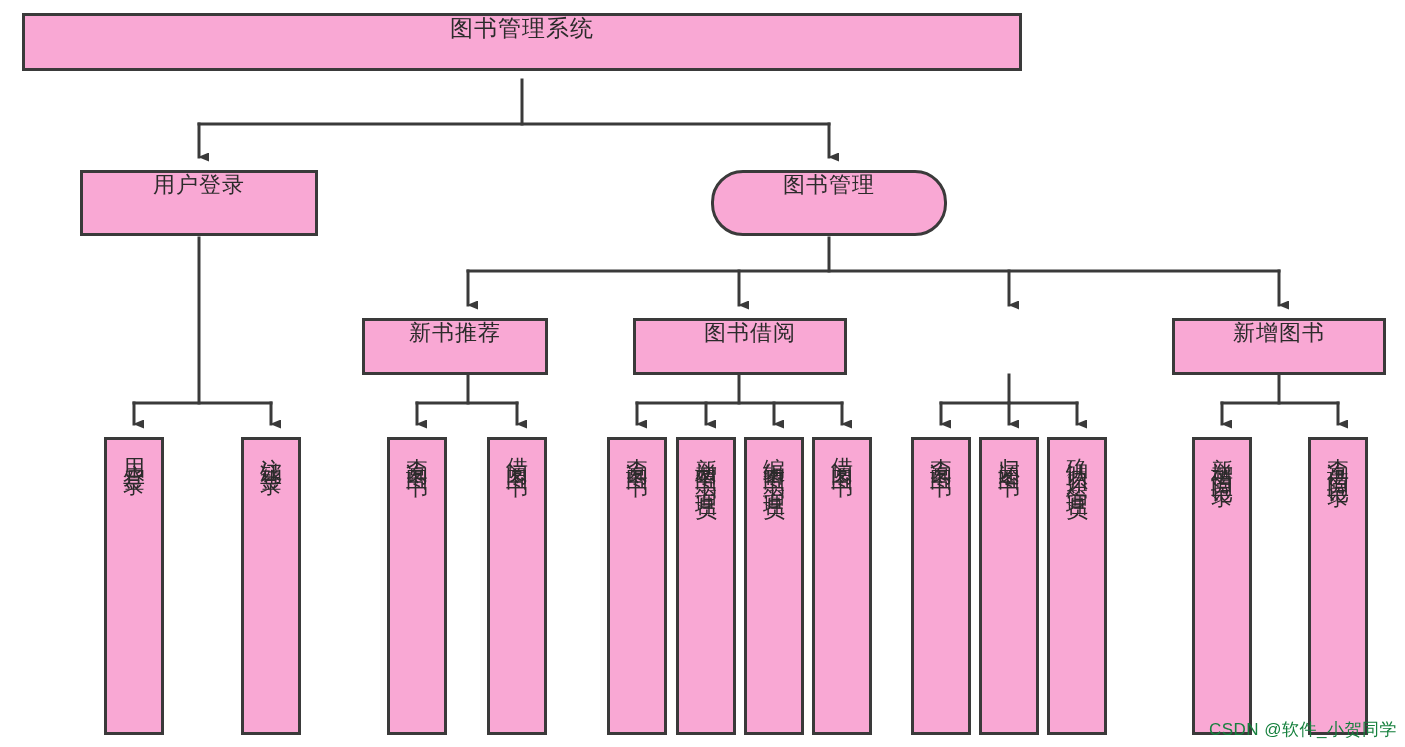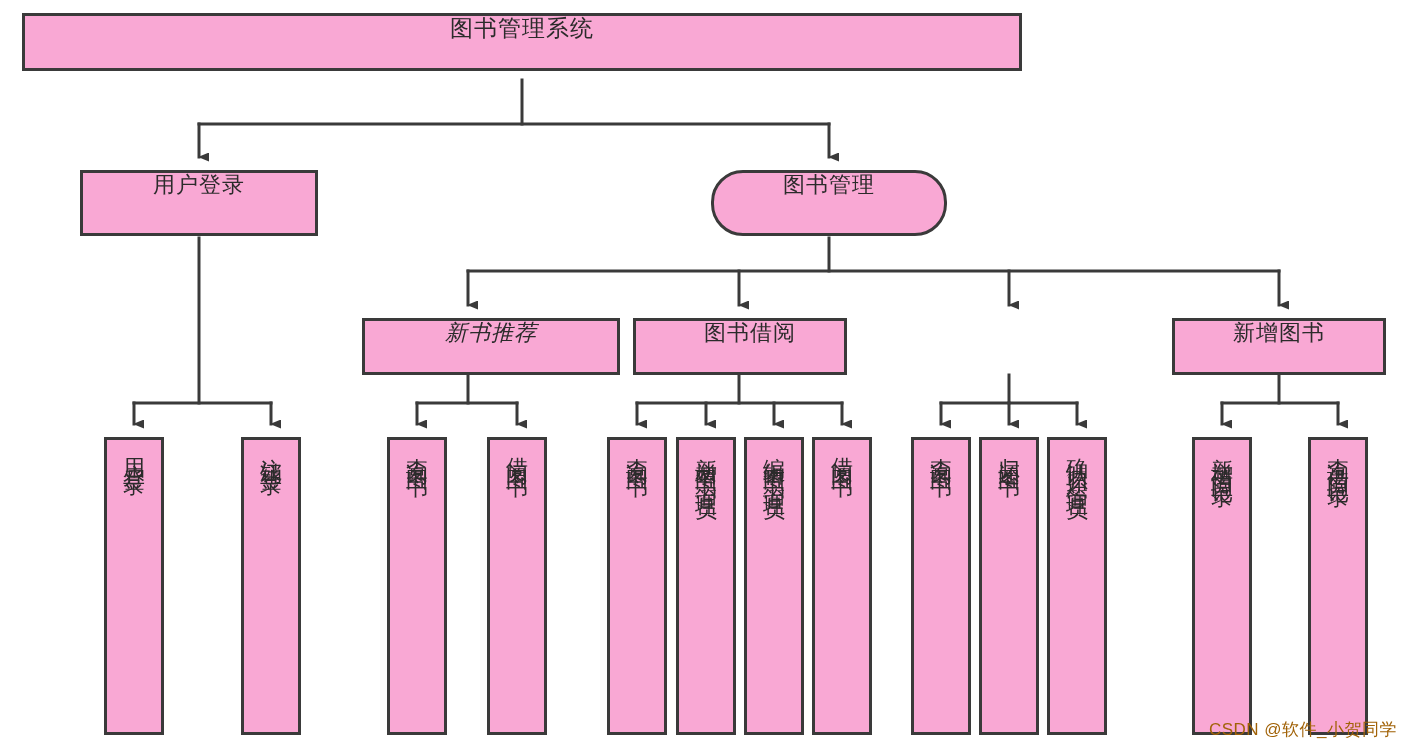--- a/index.html
+++ b/index.html
@@ -57,21 +57,21 @@
     letter-spacing: 6px;
     line-height: 1;
     white-space: nowrap;
     text-align: center;
   }
   .watermark {
     position: absolute;
     right: 8px;
     bottom: 6px;
     font-size: 17px;
-    color: #a16207;
+    color: #15803d;
     white-space: nowrap;
     letter-spacing: 0.5px;
     pointer-events: none;
   }
 </style>
 </head>
 <body>
 
 <div id="diagram-root">
 
@@ -131,21 +131,21 @@
   </div>
 
   <div class="node-box" style="left:80px; top:170px; width:238px; height:66px;">
     <span class="node-label-h">用户登录</span>
   </div>
 
   <div class="node-box" style="left:711px; top:170px; width:236px; height:66px;border-radius:32px;">
     <span class="node-label-h">图书管理</span>
   </div>
 
-  <div class="node-box" style="left:362px; top:318px; width:258px; height:57px;font-style:italic;">
+  <div class="node-box" style="left:362px; top:318px; width:186px; height:57px;">
     <span class="node-label-h">新书推荐</span>
   </div>
 
   <div class="node-box" style="left:633px; top:318px; width:214px; height:57px;padding-left:20px;">
     <span class="node-label-h">图书借阅</span>
   </div>
 
 
   <div class="node-box" style="left:1172px; top:318px; width:214px; height:57px;">
     <span class="node-label-h">新增图书</span>

